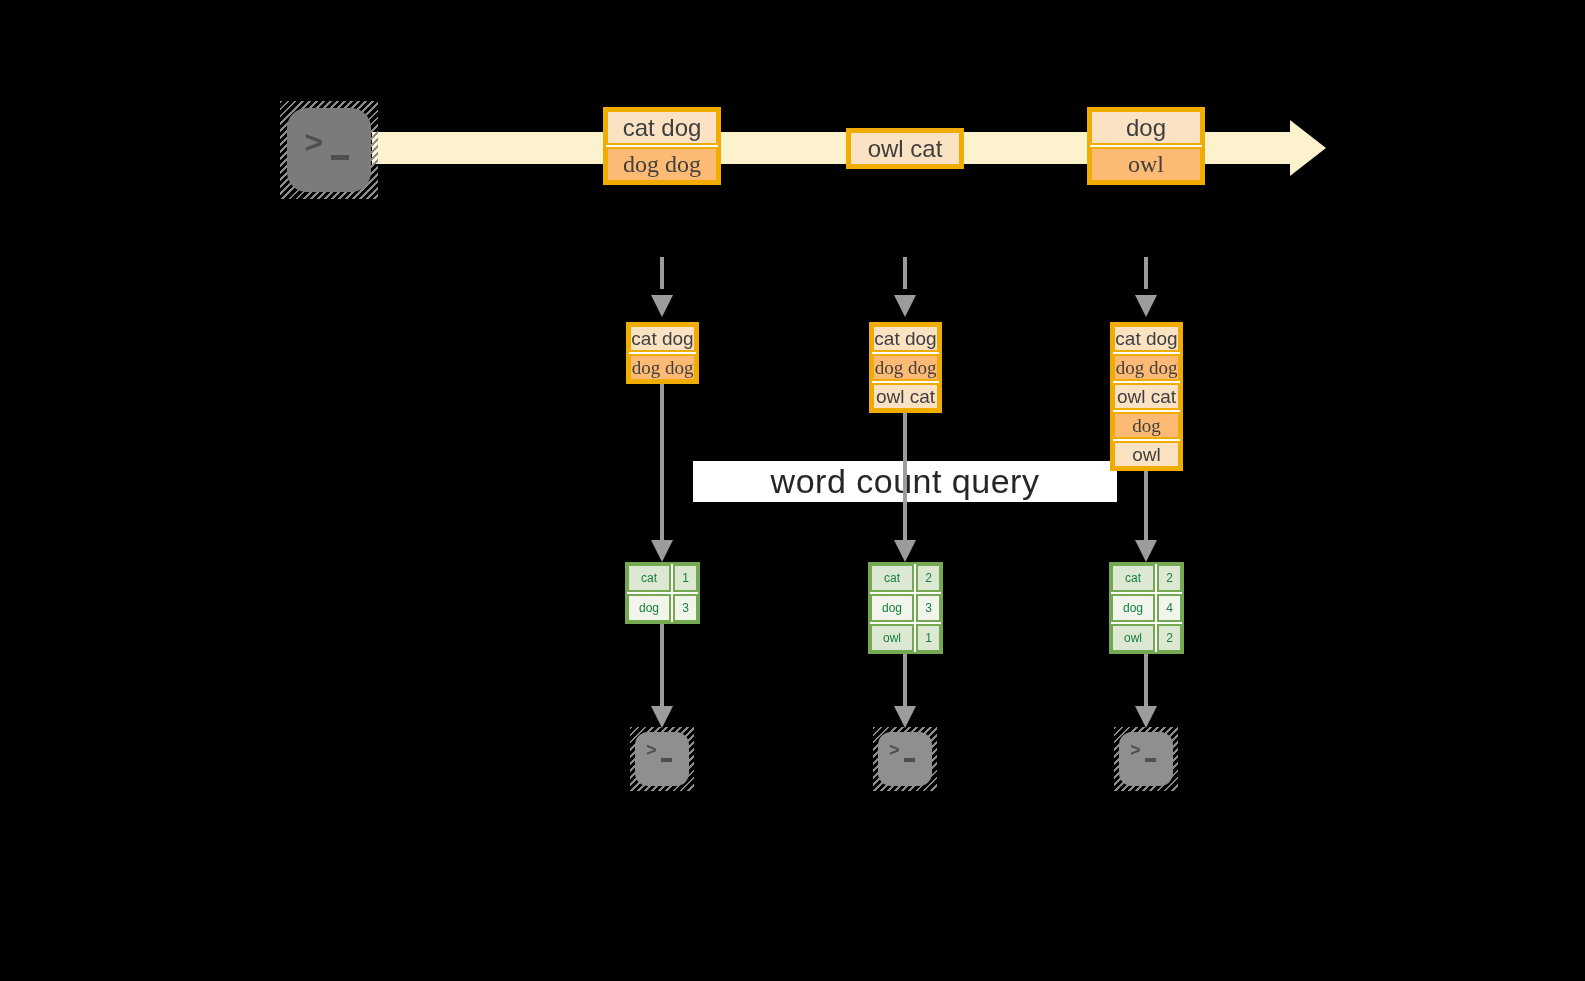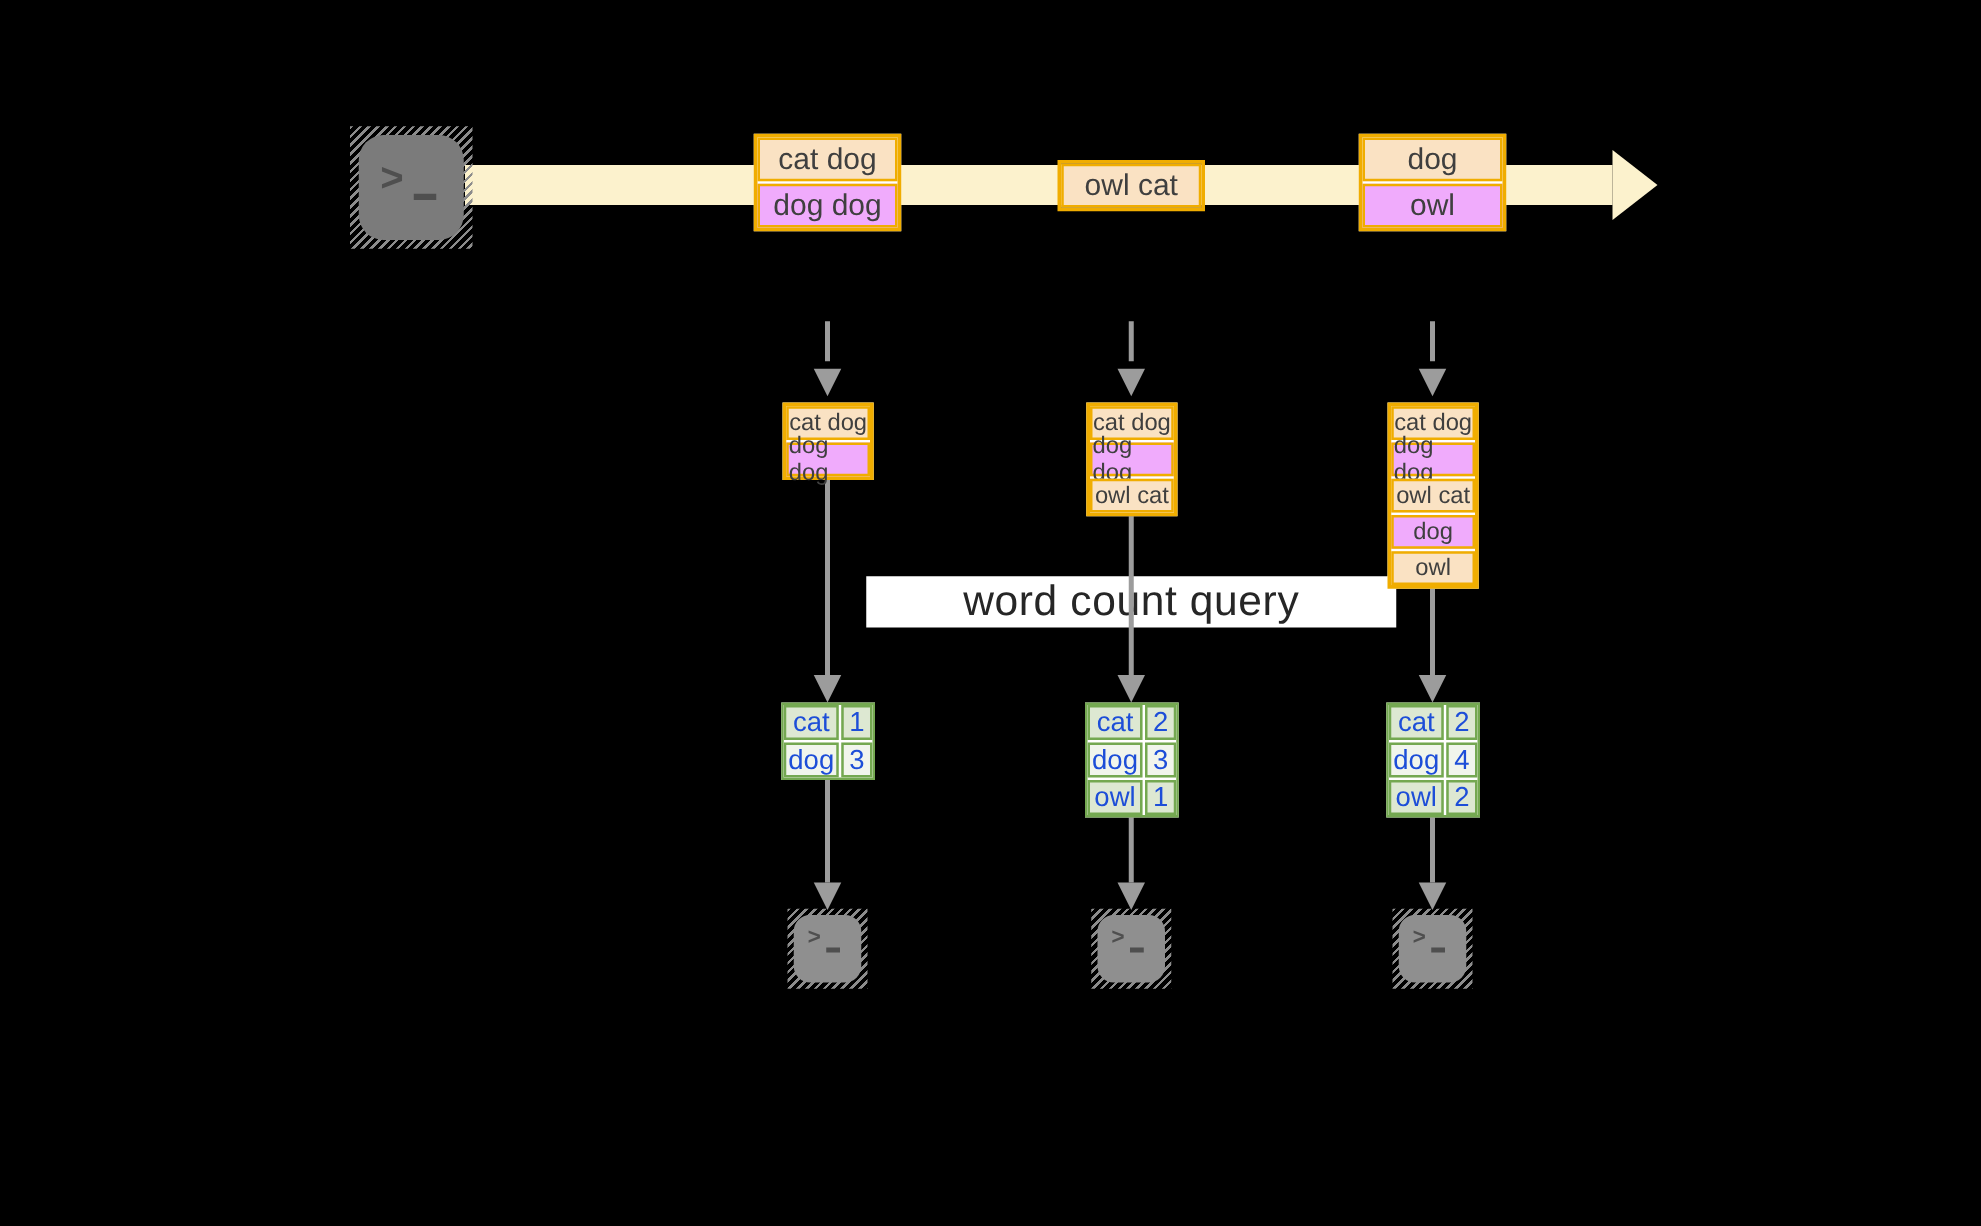--- a/index.html
+++ b/index.html
@@ -17,28 +17,28 @@
   .obox { position:absolute; background:#fff; border:3px solid #f0ad00;
           display:flex; flex-direction:column; gap:2px; z-index:1;
           box-sizing:border-box; }
   .obox.stack { z-index:3; }
   .ocell { box-sizing:border-box; border:2px solid #f0ad00;
            display:flex; align-items:center; justify-content:center;
            color:#3f3f3f; }
   .ocell.big   { height:35px; font-size:24px; }
   .ocell.small { height:27px; font-size:19px; }
   .fill-a { background:#fae2c3; }
-  .fill-b { background:#f0abfc; }
+  .fill-b { background:#fdba74;font-family:Liberation Serif, serif; }
   
   .gtable { position:absolute; width:75px; background:#fff; border:2px solid #74a851;
             display:grid; grid-template-columns:1fr 25px; gap:2px; z-index:3;
             box-sizing:border-box; }
   .gcell { box-sizing:border-box; border:2px solid #74a851; height:28px;
            display:flex; align-items:center; justify-content:center;
-           font-size:22px; color:#1d4ed8; }
+           font-size:12px; color:#15803d; }
   .fill-g1 { background:#dde8d2; }
   .fill-g2 { background:#f1f5ec; }
   
   .vline { position:absolute; width:4px; background:#9c9c9c; z-index:2; }
   .ahead { position:absolute; width:0; height:0;
            border-left:11px solid transparent; border-right:11px solid transparent;
            border-top:22px solid #9c9c9c; z-index:2; }
   
   .banner { position:absolute; left:693px; top:461px; width:424px; height:41px;
             background:#fff; z-index:1; display:flex; align-items:center;

